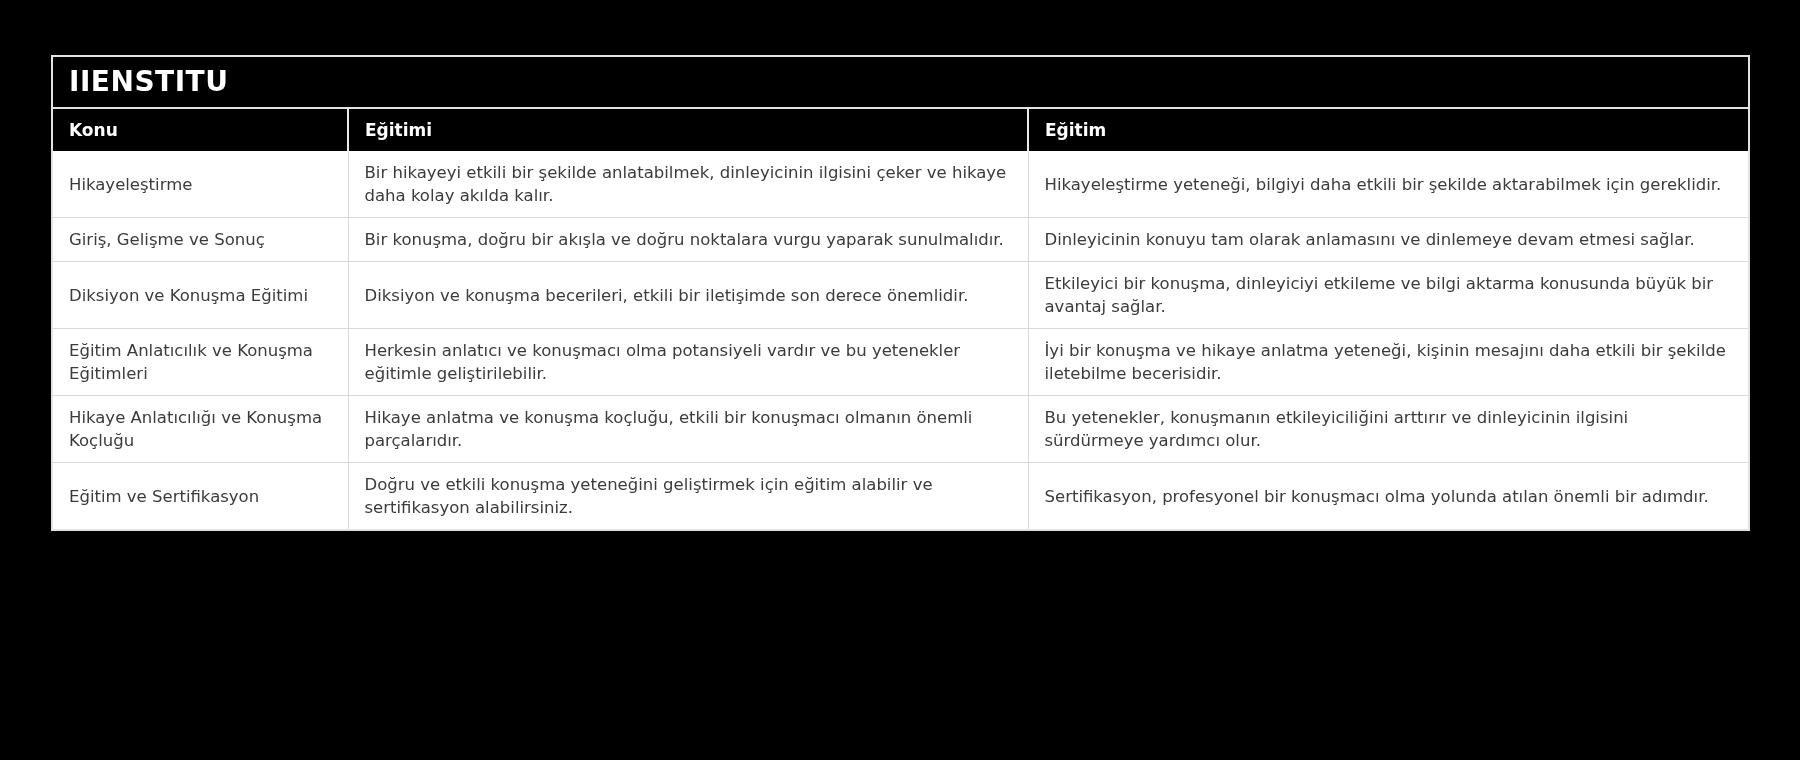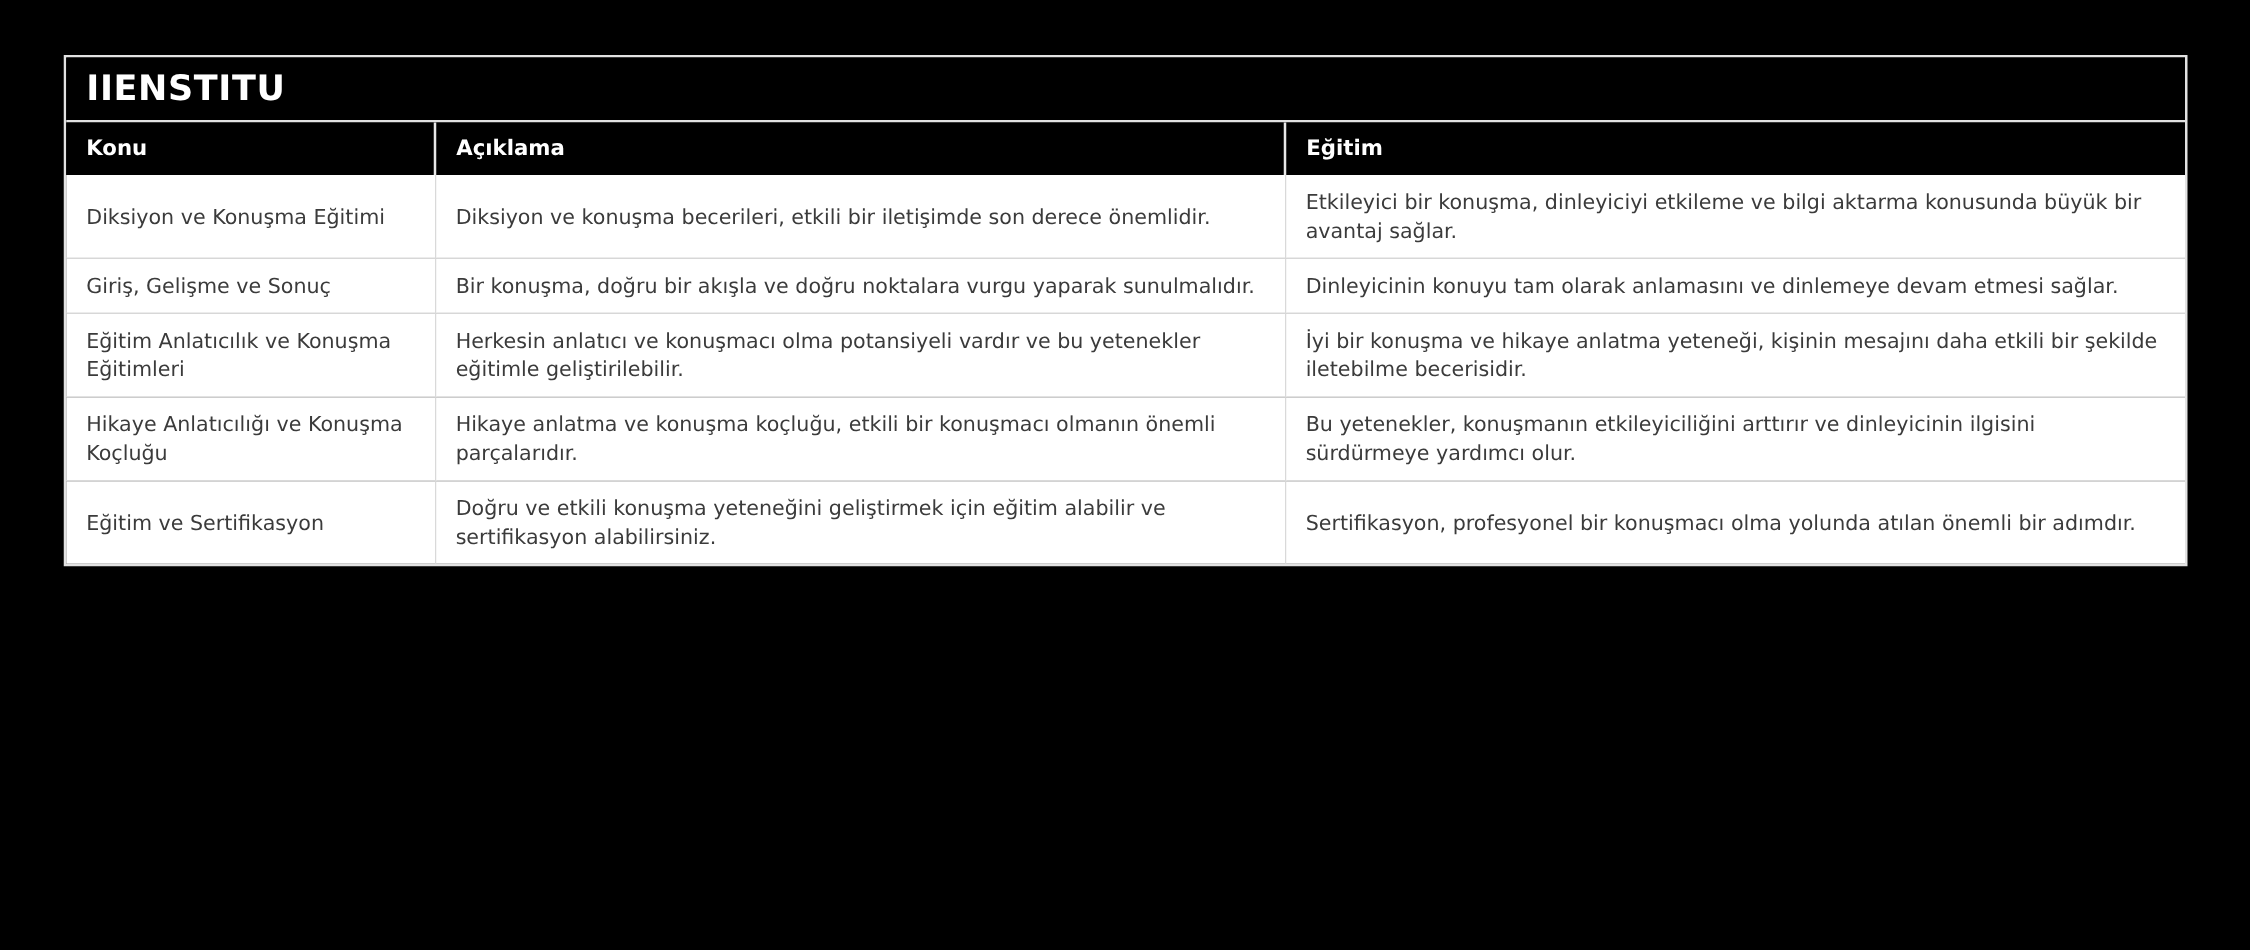--- a/index.html
+++ b/index.html
@@ -13,21 +13,21 @@
   }
   .stage {
     position: relative;
     width: 1800px;
     height: 760px;
     background: #000000;
   }
   .table-card {
     position: absolute;
     left: 51px;
-    top: 44px;
+    top: 55px;
     width: 1699px;
     box-sizing: border-box;
     border: 2px solid #e2e2e2;
     background: #000000;
   }
   .title-row {
     height: 50px;
     line-height: 50px;
     background: #000000;
     color: #ffffff;
@@ -83,34 +83,39 @@
     <div class="title-row">IIENSTITU</div>
     <table class="data-table">
       <colgroup>
         <col class="c1">
           <col class="c2">
           <col class="c3">
       </colgroup>
       <thead>
         <tr>
           <th class="sep">Konu</th>
-          <th class="sep">Açıklama</th>
+          <th class="sep">Eğitimi</th>
           <th>Eğitim</th>
         </tr>
       </thead>
       <tbody>
         <tr>
-          <td class="sep">Diksiyon ve Konuşma Eğitimi</td>
-          <td class="sep">Diksiyon ve konuşma becerileri, etkili bir iletişimde son derece önemlidir.</td>
-          <td>Etkileyici bir konuşma, dinleyiciyi etkileme ve bilgi aktarma konusunda büyük bir avantaj sağlar.</td>
+          <td class="sep">Hikayeleştirme</td>
+          <td class="sep">Bir hikayeyi etkili bir şekilde anlatabilmek, dinleyicinin ilgisini çeker ve hikaye daha kolay akılda kalır.</td>
+          <td>Hikayeleştirme yeteneği, bilgiyi daha etkili bir şekilde aktarabilmek için gereklidir.</td>
         </tr>
         <tr>
           <td class="sep">Giriş, Gelişme ve Sonuç</td>
           <td class="sep">Bir konuşma, doğru bir akışla ve doğru noktalara vurgu yaparak sunulmalıdır.</td>
           <td>Dinleyicinin konuyu tam olarak anlamasını ve dinlemeye devam etmesi sağlar.</td>
+        </tr>
+        <tr>
+          <td class="sep">Diksiyon ve Konuşma Eğitimi</td>
+          <td class="sep">Diksiyon ve konuşma becerileri, etkili bir iletişimde son derece önemlidir.</td>
+          <td>Etkileyici bir konuşma, dinleyiciyi etkileme ve bilgi aktarma konusunda büyük bir avantaj sağlar.</td>
         </tr>
         <tr>
           <td class="sep">Eğitim Anlatıcılık ve Konuşma Eğitimleri</td>
           <td class="sep">Herkesin anlatıcı ve konuşmacı olma potansiyeli vardır ve bu yetenekler eğitimle geliştirilebilir.</td>
           <td>İyi bir konuşma ve hikaye anlatma yeteneği, kişinin mesajını daha etkili bir şekilde iletebilme becerisidir.</td>
         </tr>
         <tr>
           <td class="sep">Hikaye Anlatıcılığı ve Konuşma Koçluğu</td>
           <td class="sep">Hikaye anlatma ve konuşma koçluğu, etkili bir konuşmacı olmanın önemli parçalarıdır.</td>
           <td>Bu yetenekler, konuşmanın etkileyiciliğini arttırır ve dinleyicinin ilgisini sürdürmeye yardımcı olur.</td>

